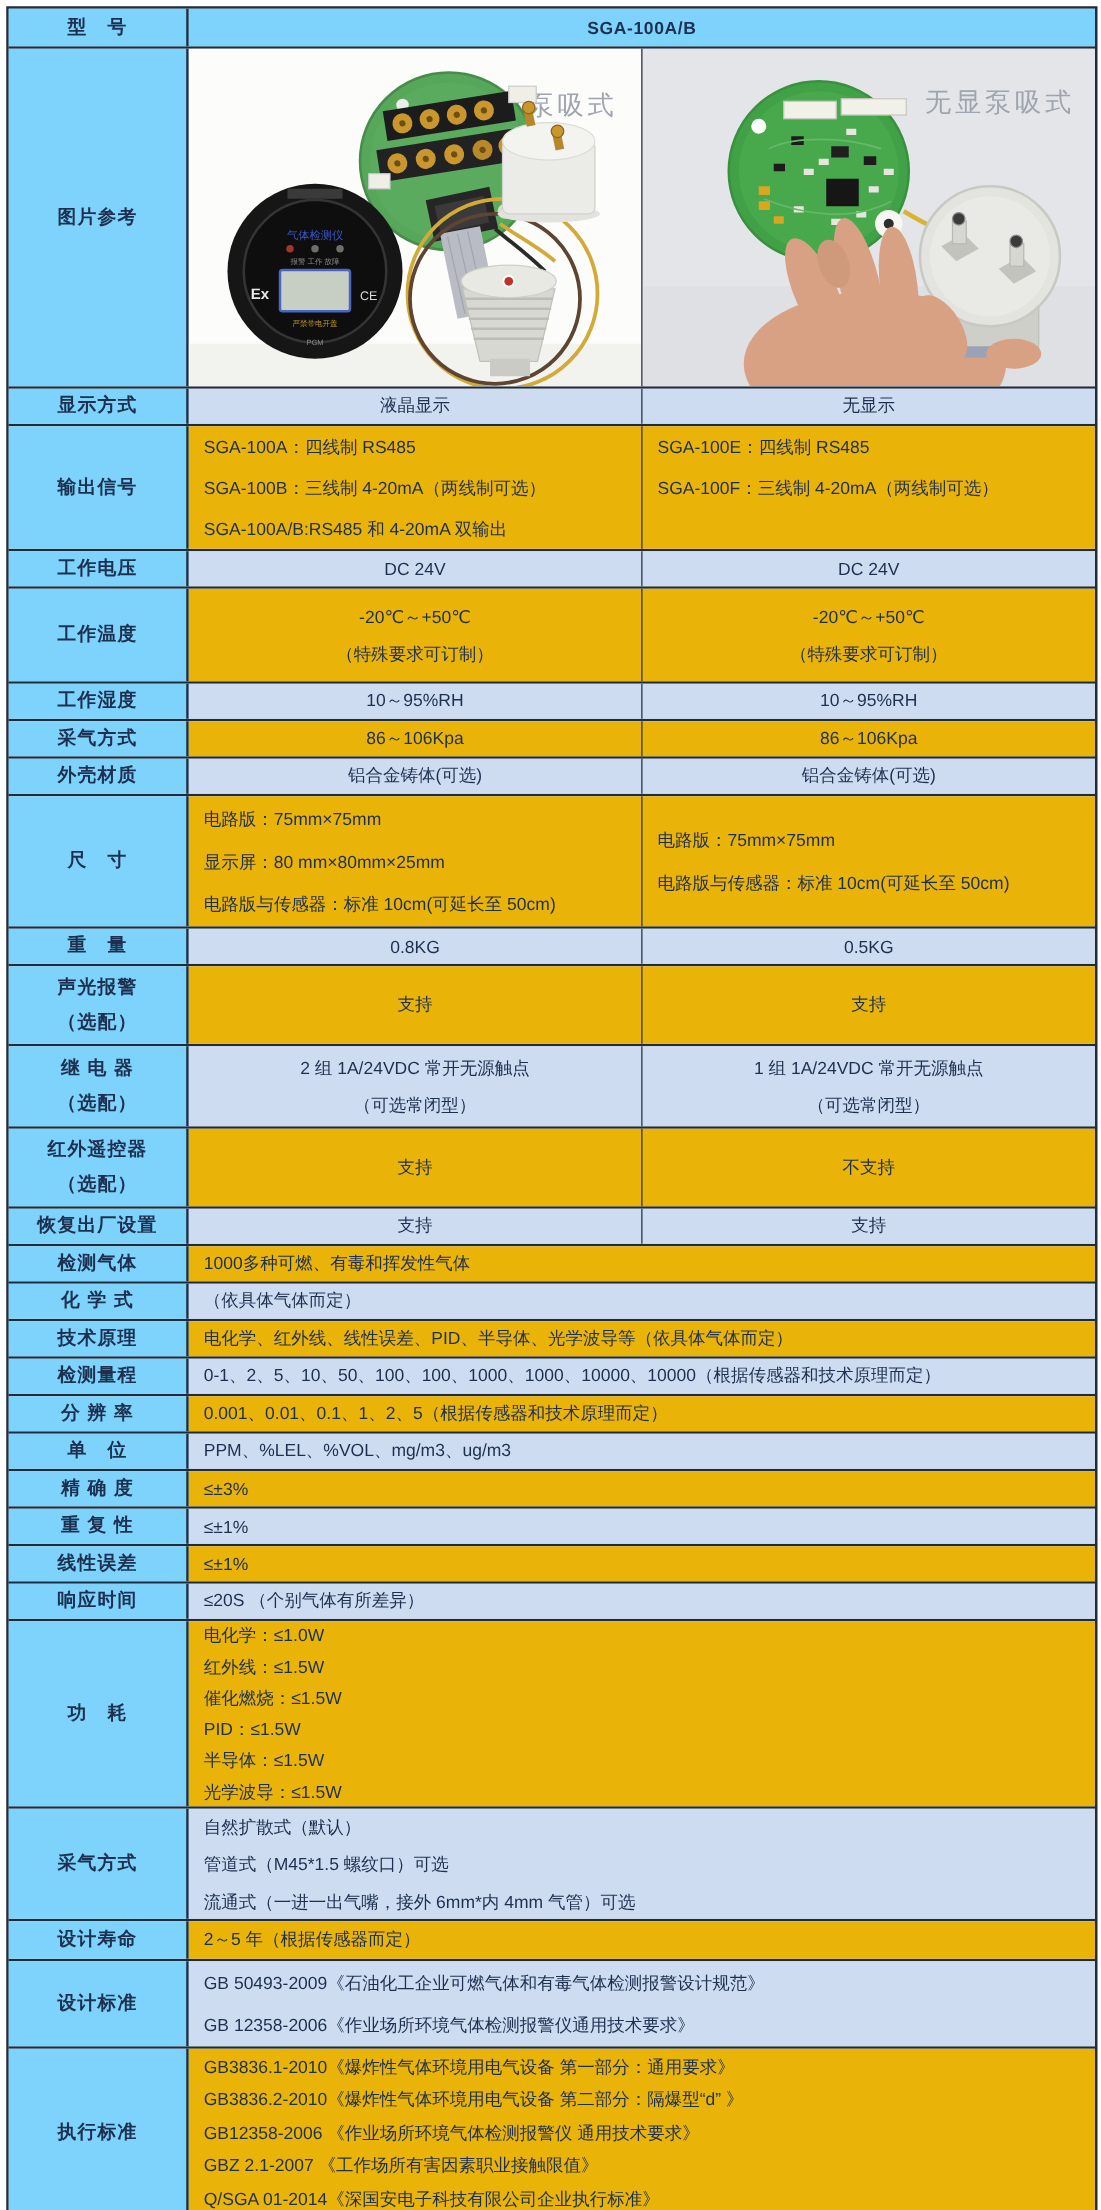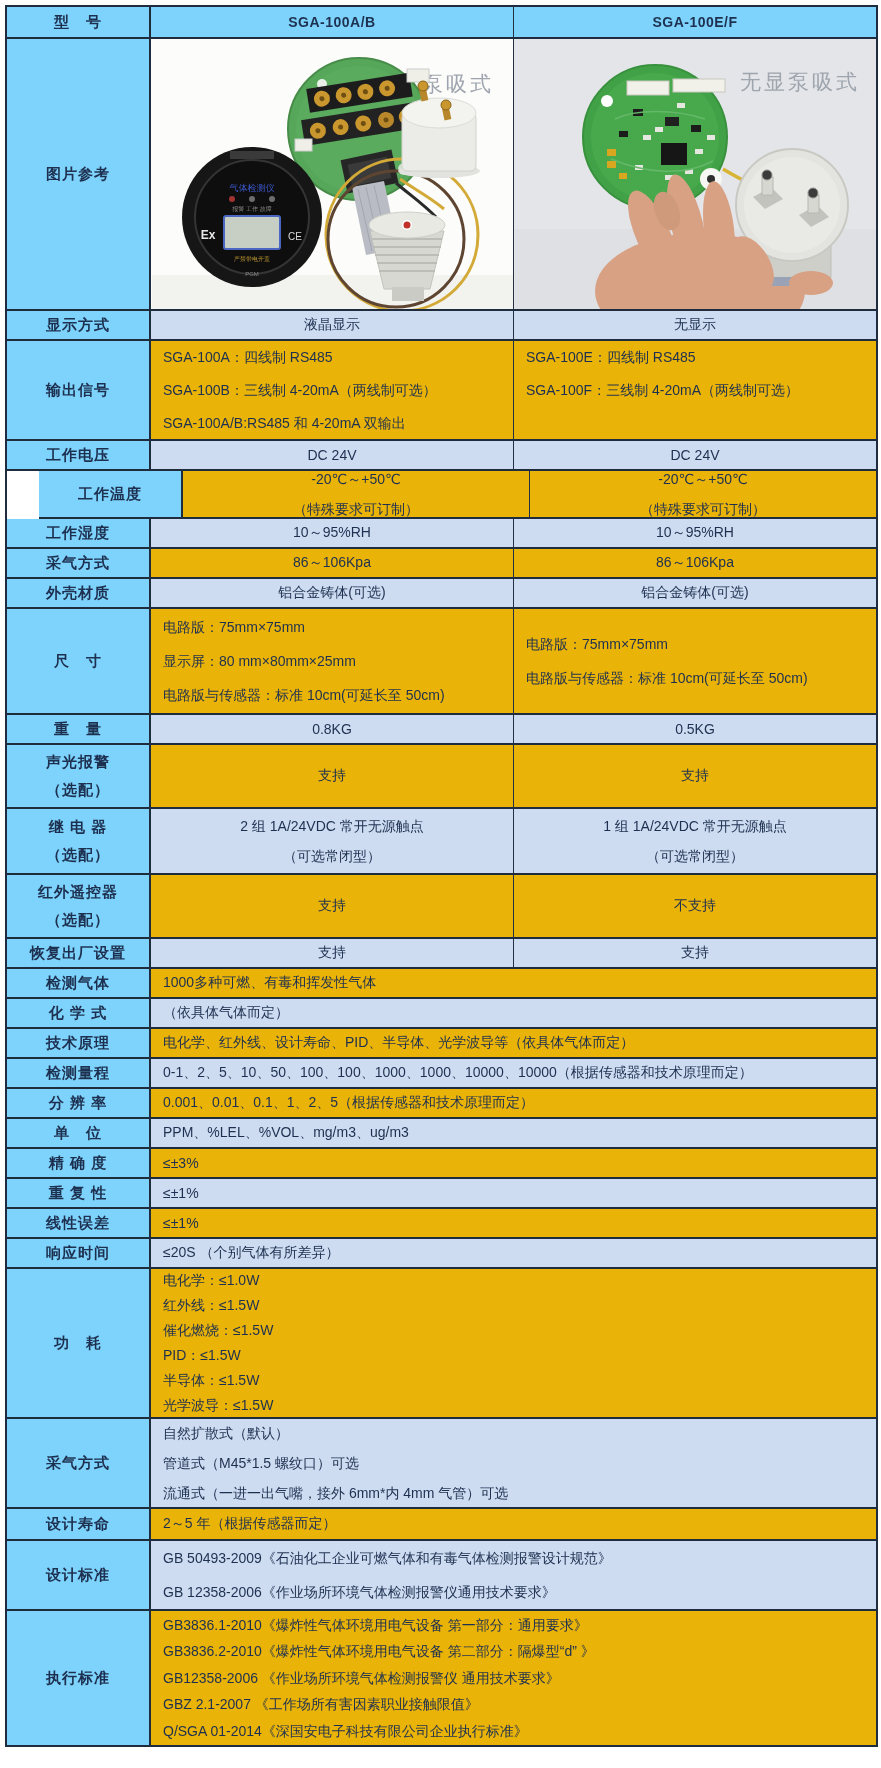--- a/index.html
+++ b/index.html
@@ -13,21 +13,21 @@
   .td.left{align-items:flex-start;text-align:left;padding-left:12px;}
   .td.top{justify-content:flex-start;}
   .bgA{background:#cddcf1;}
   .bgB{background:#eab308;}
   .hdr{background:#7dd3fc;font-weight:bold;letter-spacing:.5px;}
   
   .r-header{height:32px;}
   .r-photos{height:272px;}
   .r-single{height:30px;}
   .r-output{height:100px;}
-  .r-temp{height:48px;margin-left:32px;}
+  .r-temp{height:76px;}
   .r-dims{height:106px;}
   .r-alarm{height:64px;}
   .r-relay{height:66px;}
   .r-remote{height:64px;}
   .r-power{height:150px;}
   .r-sampling{height:90px;}
   .r-life{height:32px;}
   .r-dstd{height:70px;}
   .r-estd{height:134px;}
   .lh33{line-height:33px;}
@@ -43,23 +43,20 @@
 <body>
 
 <div class="table">
 
   <div class="tr r-header">
     <div class="th">
         <span>型　号</span>
       </div>
     <div class="td hdr">
         <span>SGA-100A/B</span>
-      </div>
-    <div class="td hdr">
-        <span>SGA-100E/F</span>
       </div>
   </div>
 
   <div class="tr r-photos">
     <div class="th">
         <span>图片参考</span>
       </div>
     <div class="td photo-cell" style="background:#fdfdfc;">
       <svg width="361" height="270" viewBox="0 0 361 270">
         <rect x="0" y="0" width="361" height="270" fill="#fcfcfa"></rect>
@@ -401,21 +398,21 @@
       </div>
     <div class="td bgA left">
         <span>（依具体气体而定）</span>
       </div>
   </div>
   <div class="tr r-single">
     <div class="th">
         <span>技术原理</span>
       </div>
     <div class="td bgB left">
-        <span>电化学、红外线、设计寿命、PID、半导体、光学波导等（依具体气体而定）</span>
+        <span>电化学、红外线、线性误差、PID、半导体、光学波导等（依具体气体而定）</span>
       </div>
   </div>
   <div class="tr r-single">
     <div class="th">
         <span>检测量程</span>
       </div>
     <div class="td bgA left">
         <span>0-1、2、5、10、50、100、100、1000、1000、10000、10000（根据传感器和技术原理而定）</span>
       </div>
   </div>

